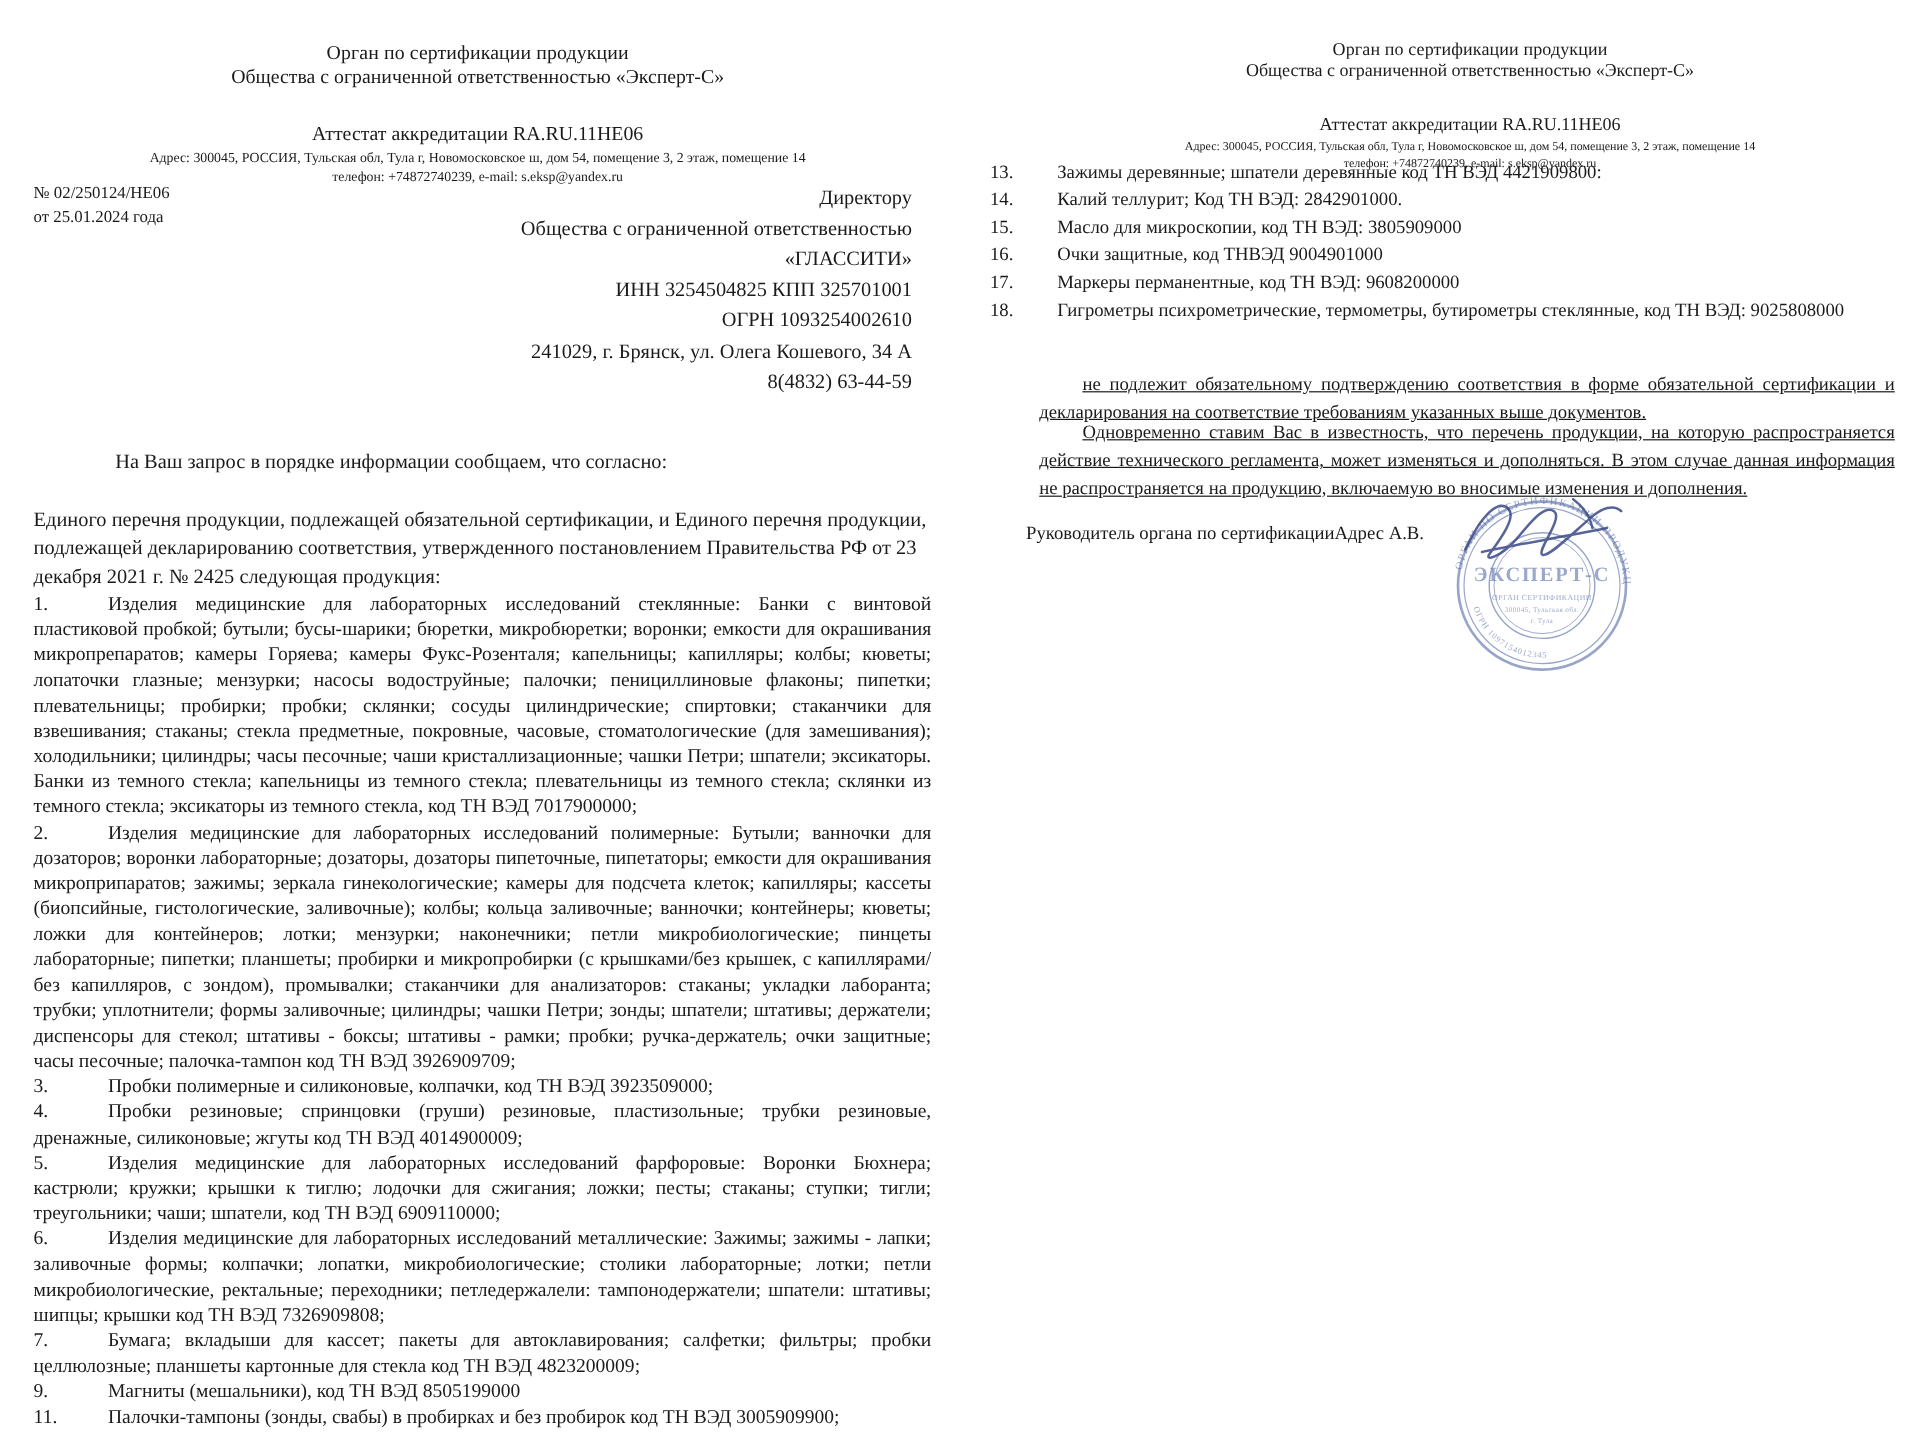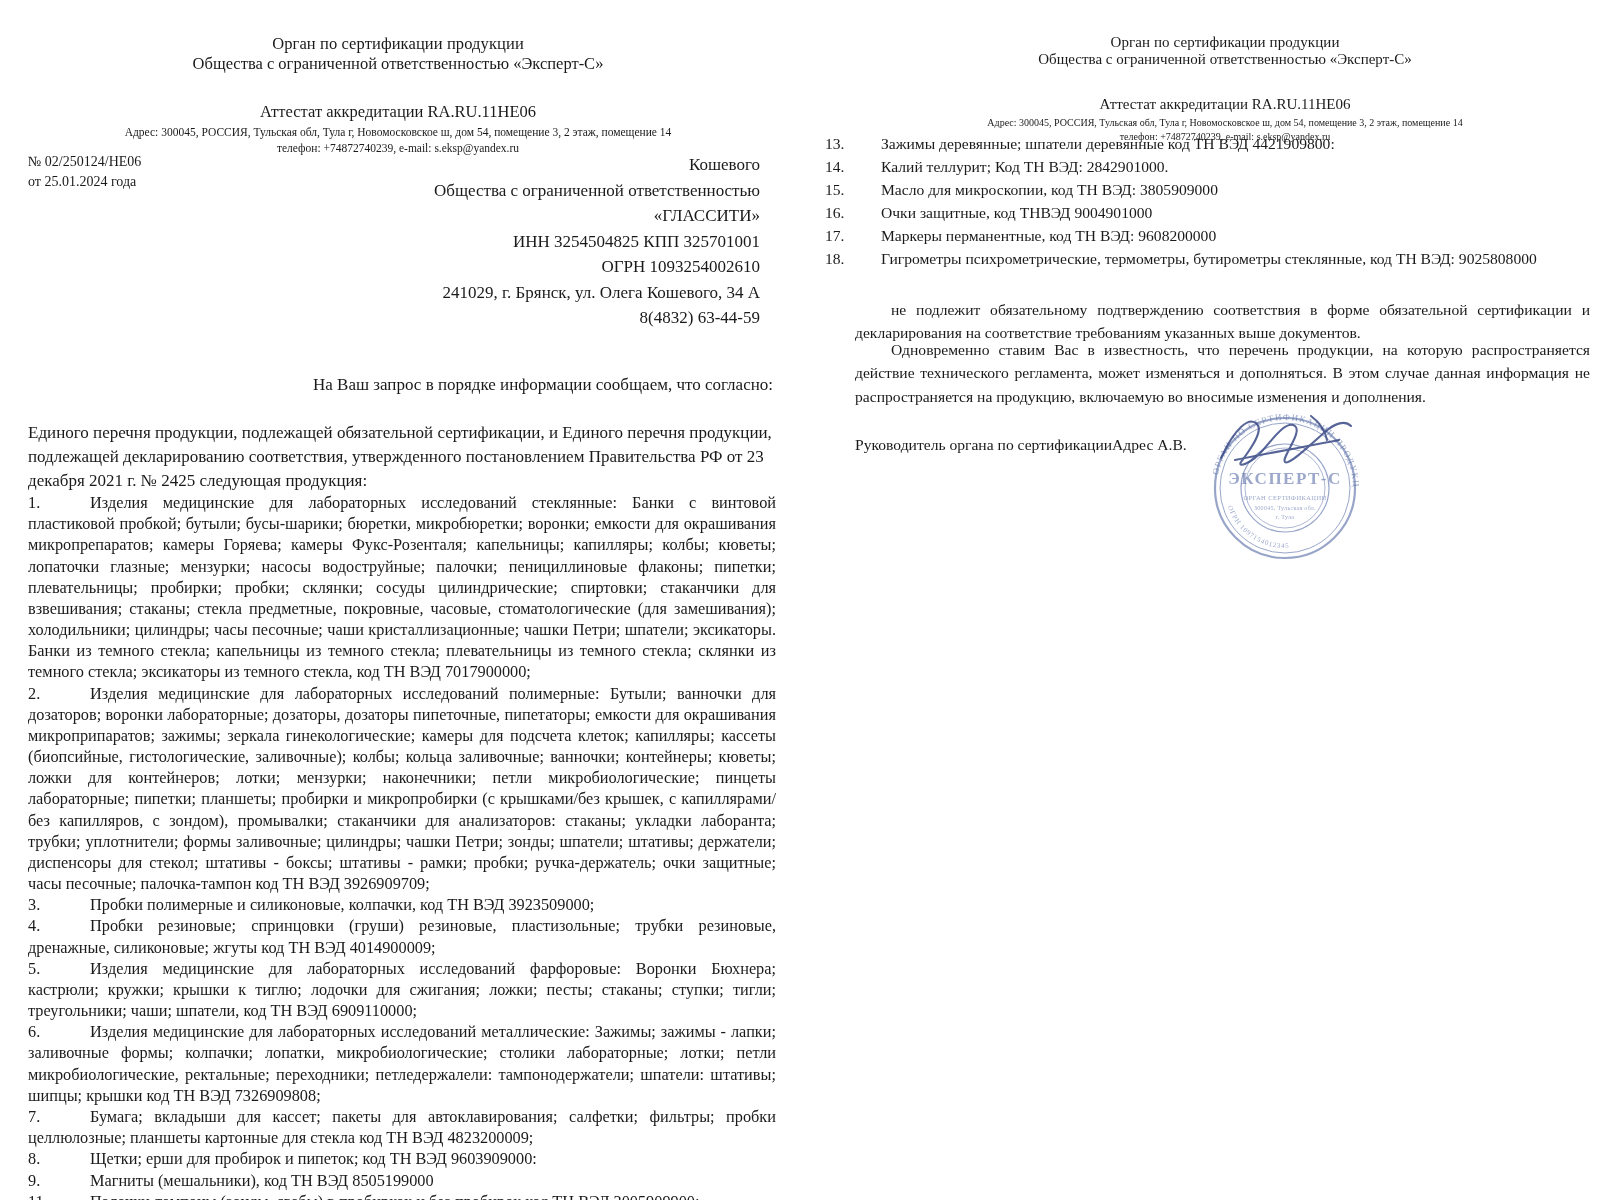--- a/index.html
+++ b/index.html
@@ -83,21 +83,20 @@
   .intro {
     position: absolute;
     left: 10px;
     top: 375px;
     width: 745px;
     font-size: 17px;
   }
   .intro .p1 {
     text-indent: 68px;
     margin: 0 0 26px 0;
-    text-align: right;
   }
   .intro .p2 {
     margin: 0 0 6px 0;
     line-height: 1.42;
   }
   .list {
     position: absolute;
     left: 10px;
     top: 492px;
     width: 748px;
@@ -141,21 +140,21 @@
   .rpara {
     position: absolute;
     left: 855px;
     width: 735px;
     font-size: 15.6px;
     line-height: 1.5;
     text-align: justify;
   }
   .rpara.p-a { top: 298px; }
   .rpara.p-b { top: 338px; }
-  .rpara p { margin: 0; text-indent: 36px; }
+  .rpara p { margin: 11px; text-indent: 36px; text-decoration: underline; }
 
   .sign-row {
     position: absolute;
     left: 855px;
     top: 436px;
     width: 735px;
     font-size: 15.6px;
     display: flex;
     justify-content: flex-start;
   }
@@ -192,21 +191,21 @@
       <div class="lh-addr">Адрес: 300045, РОССИЯ, Тульская обл, Тула г, Новомосковское ш, дом 54, помещение 3, 2 этаж, помещение 14</div>
       <div class="lh-phone">телефон: +74872740239, e-mail: s.eksp@yandex.ru</div>
     </div>
 
     <div class="refblock">
       <div>№ 02/250124/НЕ06</div>
       <div>от 25.01.2024 года</div>
     </div>
 
     <div class="addressee">
-      <div>Кошевого</div>
+      <div>Директору</div>
       <div>Общества с ограниченной ответственностью</div>
       <div>«ГЛАССИТИ»</div>
       <div>ИНН 3254504825 КПП 325701001</div>
       <div>ОГРН 1093254002610</div>
       <div>241029, г. Брянск, ул. Олега Кошевого, 34 А</div>
       <div>8(4832) 63-44-59</div>
     </div>
 
     <div class="intro">
       <p class="p1">На Ваш запрос в порядке информации сообщаем, что согласно:</p>
@@ -214,21 +213,20 @@
     </div>
 
     <div class="list">
         <p class="li"><span class="num">1.</span><span class="gap"></span><span>Изделия медицинские для лабораторных исследований стеклянные: Банки с винтовой пластиковой пробкой; бутыли; бусы-шарики; бюретки, микробюретки; воронки; емкости для окрашивания микропрепаратов; камеры Горяева; камеры Фукс-Розенталя; капельницы; капилляры; колбы; кюветы; лопаточки глазные; мензурки; насосы водоструйные; палочки; пенициллиновые флаконы; пипетки; плевательницы; пробирки; пробки; склянки; сосуды цилиндрические; спиртовки; стаканчики для взвешивания; стаканы; стекла предметные, покровные, часовые, стоматологические (для замешивания); холодильники; цилиндры; часы песочные; чаши кристаллизационные; чашки Петри; шпатели; эксикаторы. Банки из темного стекла; капельницы из темного стекла; плевательницы из темного стекла; склянки из темного стекла; эксикаторы из темного стекла, код ТН ВЭД 7017900000;</span></p>
         <p class="li"><span class="num">2.</span><span class="gap"></span><span>Изделия медицинские для лабораторных исследований полимерные: Бутыли; ванночки для дозаторов; воронки лабораторные; дозаторы, дозаторы пипеточные, пипетаторы; емкости для окрашивания микроприпаратов; зажимы; зеркала гинекологические; камеры для подсчета клеток; капилляры; кассеты (биопсийные, гистологические, заливочные); колбы; кольца заливочные; ванночки; контейнеры; кюветы; ложки для контейнеров; лотки; мензурки; наконечники; петли микробиологические; пинцеты лабораторные; пипетки; планшеты; пробирки и микропробирки (с крышками/без крышек, с капиллярами/без капилляров, с зондом), промывалки; стаканчики для анализаторов: стаканы; укладки лаборанта; трубки; уплотнители; формы заливочные; цилиндры; чашки Петри; зонды; шпатели; штативы; держатели; диспенсоры для стекол; штативы - боксы; штативы - рамки; пробки; ручка-держатель; очки защитные; часы песочные; палочка-тампон код ТН ВЭД 3926909709;</span></p>
         <p class="li"><span class="num">3.</span><span class="gap"></span><span>Пробки полимерные и силиконовые, колпачки, код ТН ВЭД 3923509000;</span></p>
         <p class="li"><span class="num">4.</span><span class="gap"></span><span>Пробки резиновые; спринцовки (груши) резиновые, пластизольные; трубки резиновые, дренажные, силиконовые; жгуты код ТН ВЭД 4014900009;</span></p>
         <p class="li"><span class="num">5.</span><span class="gap"></span><span>Изделия медицинские для лабораторных исследований фарфоровые: Воронки Бюхнера; кастрюли; кружки; крышки к тиглю; лодочки для сжигания; ложки; песты; стаканы; ступки; тигли; треугольники; чаши; шпатели, код ТН ВЭД 6909110000;</span></p>
         <p class="li"><span class="num">6.</span><span class="gap"></span><span>Изделия медицинские для лабораторных исследований металлические: Зажимы; зажимы - лапки; заливочные формы; колпачки; лопатки, микробиологические; столики лабораторные; лотки; петли микробиологические, ректальные; переходники; петледержалели: тампонодержатели; шпатели: штативы; шипцы; крышки код ТН ВЭД 7326909808;</span></p>
         <p class="li"><span class="num">7.</span><span class="gap"></span><span>Бумага; вкладыши для кассет; пакеты для автоклавирования; салфетки; фильтры; пробки целлюлозные; планшеты картонные для стекла код ТН ВЭД 4823200009;</span></p>
-        <p class="li"><span class="num">8.</span><span class="gap"></span><span>Щетки; ерши для пробирок и пипеток; код ТН ВЭД 9603909000:</span></p>
         <p class="li"><span class="num">9.</span><span class="gap"></span><span>Магниты (мешальники), код ТН ВЭД 8505199000</span></p>
         <p class="li"><span class="num">11.</span><span class="gap"></span><span>Палочки-тампоны (зонды, свабы) в пробирках и без пробирок код ТН ВЭД 3005909900;</span></p>
       </div>
   </div>
 
   <div class="col col-right">
     <div class="letterhead">
       <div class="lh-line1">Орган по сертификации продукции</div>
       <div class="lh-line2">Общества с ограниченной ответственностью «Эксперт-С»</div>
       <div class="lh-line3">Аттестат аккредитации RA.RU.11НЕ06</div>

